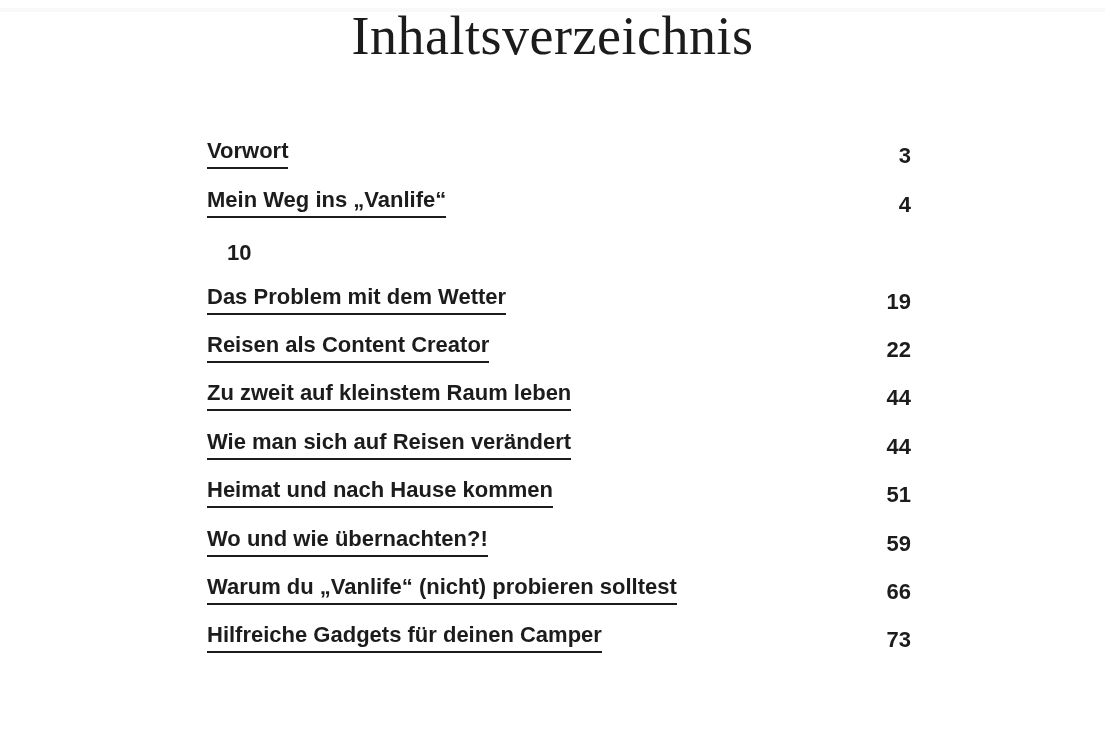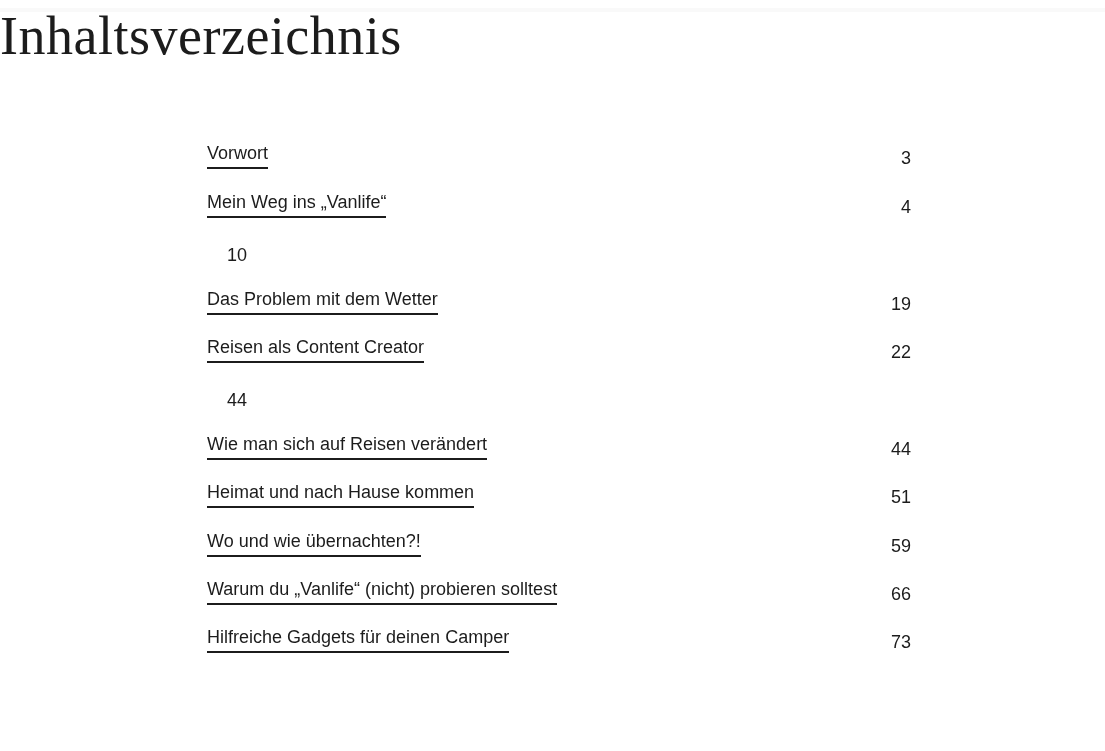--- a/index.html
+++ b/index.html
@@ -20,20 +20,21 @@
 
   .page-top-edge {
     position: absolute;
     top: 0; left: 0;
     width: 100%; height: 4px;
     background: rgba(0,0,0,0.025);
   }
 
   .doc-title {
     margin-top: 8px;
+    text-align: center;
     font-family: "Liberation Serif", "DejaVu Serif", serif;
     font-weight: 400;
     font-size: 54px;
     line-height: 1.05;
     letter-spacing: 0.5px;
     color: #1c1c1c;
   }
 
   .toc {
     position: absolute;
@@ -42,22 +43,22 @@
     top: 122px;
   }
 
   .toc-row {
     height: 48.4px;
     display: flex;
     justify-content: space-between;
     align-items: flex-end;
     padding-bottom: 9px;
     font-family: "Liberation Sans", "DejaVu Sans", sans-serif;
-    font-weight: 400;
-    font-size: 18px;
+    font-weight: 700;
+    font-size: 22px;
     color: #1c1c1c;
   }
 
   .toc-label {
     color: #1c1c1c;
     text-decoration: none;
     border-bottom: 2px solid #1c1c1c;
     padding-bottom: 3px;
     cursor: pointer;
     white-space: nowrap;
@@ -97,20 +98,21 @@
       <a class="toc-label">Das Problem mit dem Wetter</a>
       <span class="toc-page">19</span>
     </div>
 
     <div class="toc-row">
       <a class="toc-label">Reisen als Content Creator</a>
       <span class="toc-page">22</span>
     </div>
 
     <div class="toc-row">
+      <a class="toc-label">Zu zweit auf kleinstem Raum leben</a>
       <span class="toc-page">44</span>
     </div>
 
     <div class="toc-row">
       <a class="toc-label">Wie man sich auf Reisen verändert</a>
       <span class="toc-page">44</span>
     </div>
 
     <div class="toc-row">
       <a class="toc-label">Heimat und nach Hause kommen</a>

